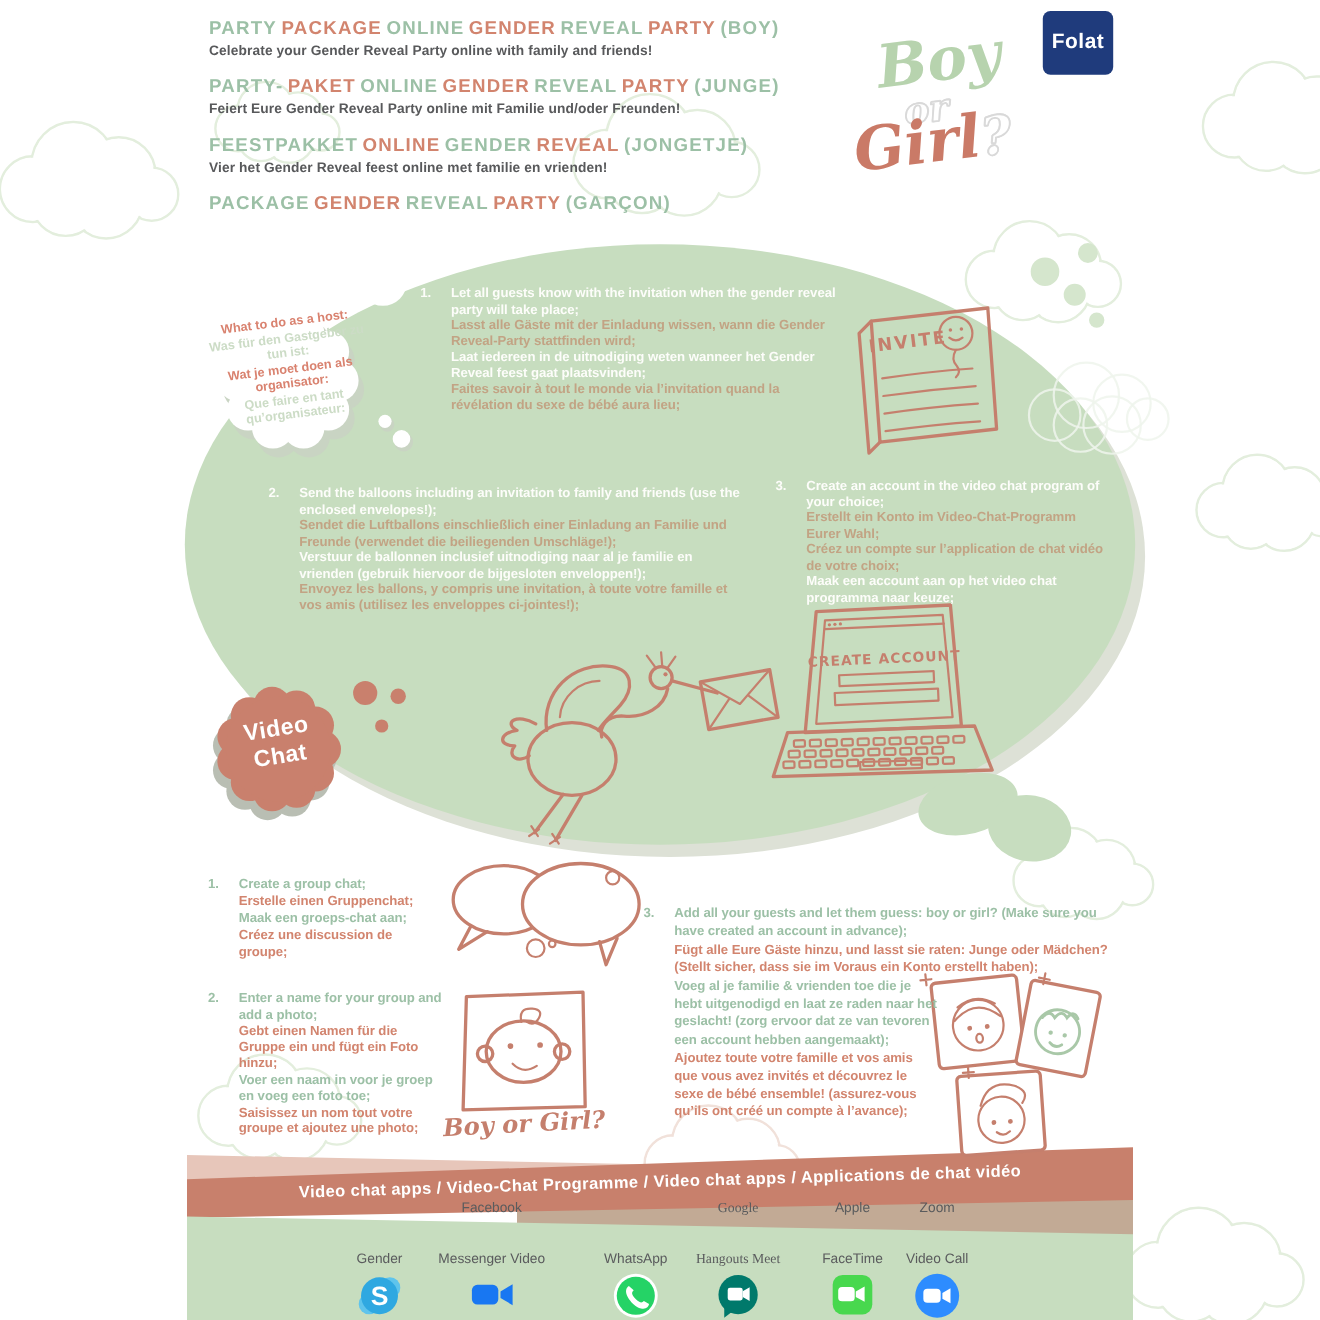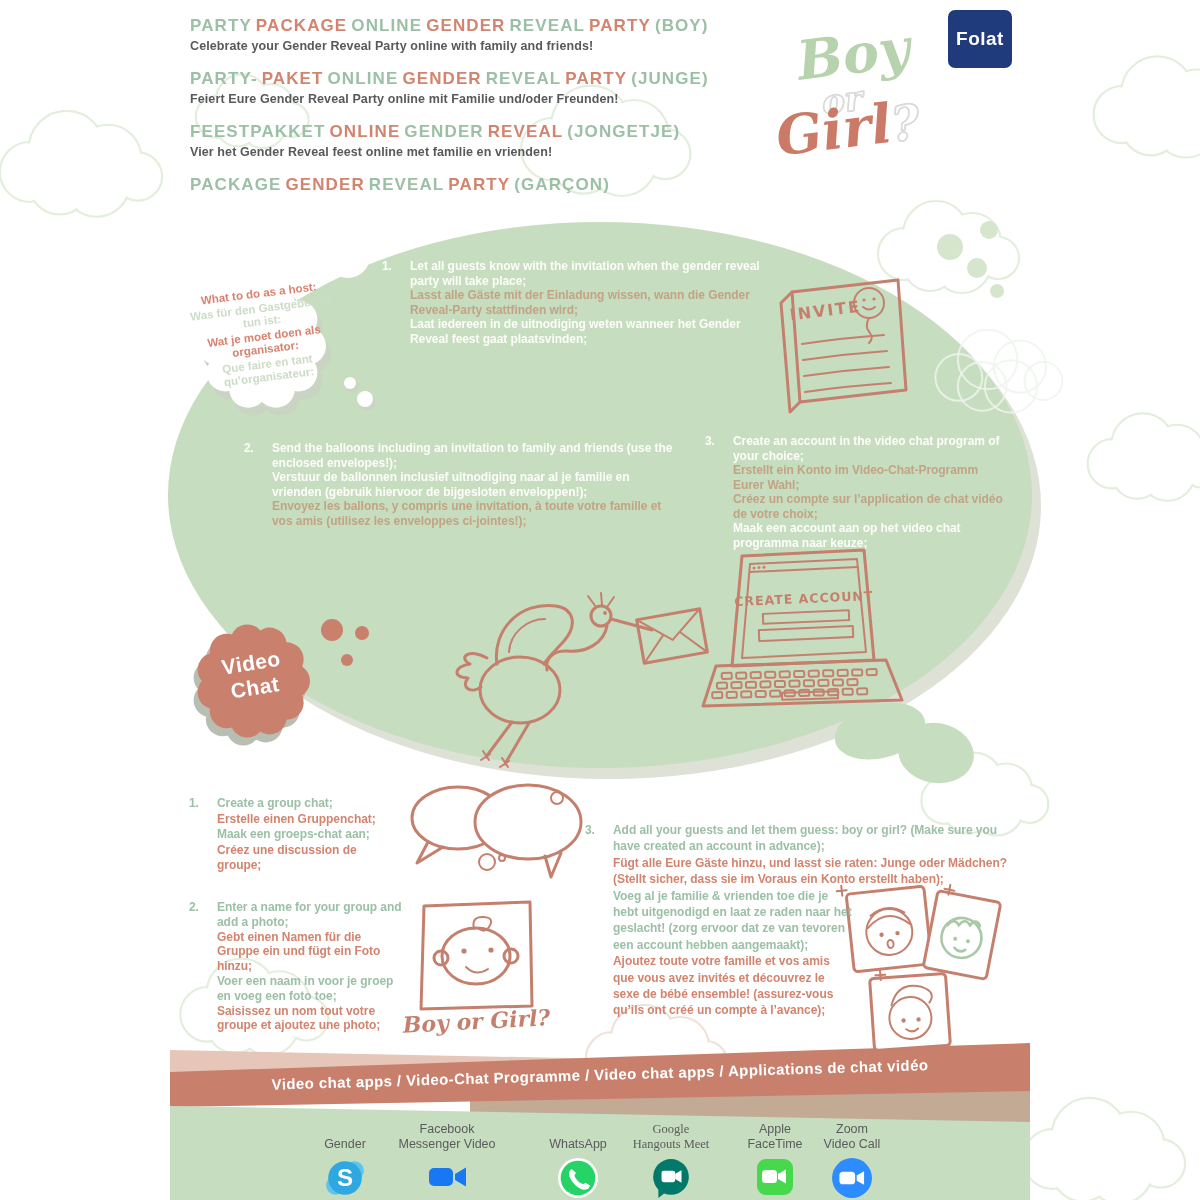--- a/index.html
+++ b/index.html
@@ -43,21 +43,21 @@
   #btstep3 .narrow{width:240px;}
   
   #badge-text{left:202px;top:650px;width:102px;text-align:center;color:#fff;font-size:21px;
            font-weight:bold;line-height:25px;letter-spacing:.5px;transform:rotate(-9deg);}
   
   #band-title{left:170px;top:1066px;width:860px;text-align:center;color:#fff;font-weight:bold;
            font-size:15px;letter-spacing:.4px;transform:rotate(-1.7deg);}
   
   .app-col{position:absolute;z-index:3;transform:translateX(-50%);text-align:center;width:120px;}
   .app-label{height:32px;display:flex;flex-direction:column;justify-content:flex-end;
-           font-size:12.5px;line-height:15px;color:var(--label_gray);}
+           font-size:12.5px;line-height:15px;color:var(--label_gray);gap:31px;}
   .app-icon{margin-top:5px;display:flex;justify-content:center;}
   .app-icon svg{position:static;}
   
   .ln{stroke:var(--line);fill:none;stroke-width:3;stroke-linecap:round;stroke-linejoin:round;}
   .ln2{stroke:var(--line);fill:none;stroke-width:2;stroke-linecap:round;stroke-linejoin:round;}
   .lnw{stroke:var(--line);fill:#fff;stroke-width:3;stroke-linejoin:round;}
   .lnf{fill:var(--line);stroke:none;}
   .lng{stroke:#a9c8a8;fill:none;stroke-width:2.6;stroke-linecap:round;}
   .handtx{fill:var(--line);font-family:"DejaVu Sans",sans-serif;font-weight:bold;}
 </style>
@@ -476,24 +476,26 @@
       <div style="color: rgb(204, 220, 198); margin-bottom: 1px;">Was für den Gastgeber zu tun ist:</div>
       <div style="color: rgb(217, 130, 111); margin-bottom: 1px;">Wat je moet doen als organisator:</div>
       <div style="color: rgb(204, 220, 198); margin-bottom: 1px;">Que faire en tant qu’organisateur:</div>
     </div>
 
   <div id="ovstep1" class="step">
       <span class="num" style="color: rgb(253, 253, 250);">1.</span>
       <div style="color: rgb(253, 253, 250);">Let all guests know with the invitation when the gender reveal party will take place;</div>
       <div style="color: rgb(194, 163, 132);">Lasst alle Gäste mit der Einladung wissen, wann die Gender Reveal-Party stattfinden wird;</div>
       <div style="color: rgb(253, 253, 250);">Laat iedereen in de uitnodiging weten wanneer het Gender Reveal feest gaat plaatsvinden;</div>
+      <div style="color: rgb(194, 163, 132);">Faites savoir à tout le monde via l’invitation quand la révélation du sexe de bébé aura lieu;</div>
     </div>
   <div id="ovstep2" class="step">
       <span class="num" style="color: rgb(253, 253, 250);">2.</span>
       <div style="color: rgb(253, 253, 250);">Send the balloons including an invitation to family and friends (use the enclosed envelopes!);</div>
+      <div style="color: rgb(194, 163, 132);">Sendet die Luftballons einschließlich einer Einladung an Familie und Freunde (verwendet die beiliegenden Umschläge!);</div>
       <div style="color: rgb(253, 253, 250);">Verstuur de ballonnen inclusief uitnodiging naar al je familie en vrienden (gebruik hiervoor de bijgesloten enveloppen!);</div>
       <div style="color: rgb(194, 163, 132);">Envoyez les ballons, y compris une invitation, à toute votre famille et vos amis (utilisez les enveloppes ci-jointes!);</div>
     </div>
   <div id="ovstep3" class="step">
       <span class="num" style="color: rgb(253, 253, 250);">3.</span>
       <div style="color: rgb(253, 253, 250);">Create an account in the video chat program of your choice;</div>
       <div style="color: rgb(194, 163, 132);">Erstellt ein Konto im Video-Chat-Programm Eurer Wahl;</div>
       <div style="color: rgb(194, 163, 132);">Créez un compte sur l’application de chat vidéo de votre choix;</div>
       <div style="color: rgb(253, 253, 250);">Maak een account aan op het video chat programma naar keuze;</div>
     </div>

